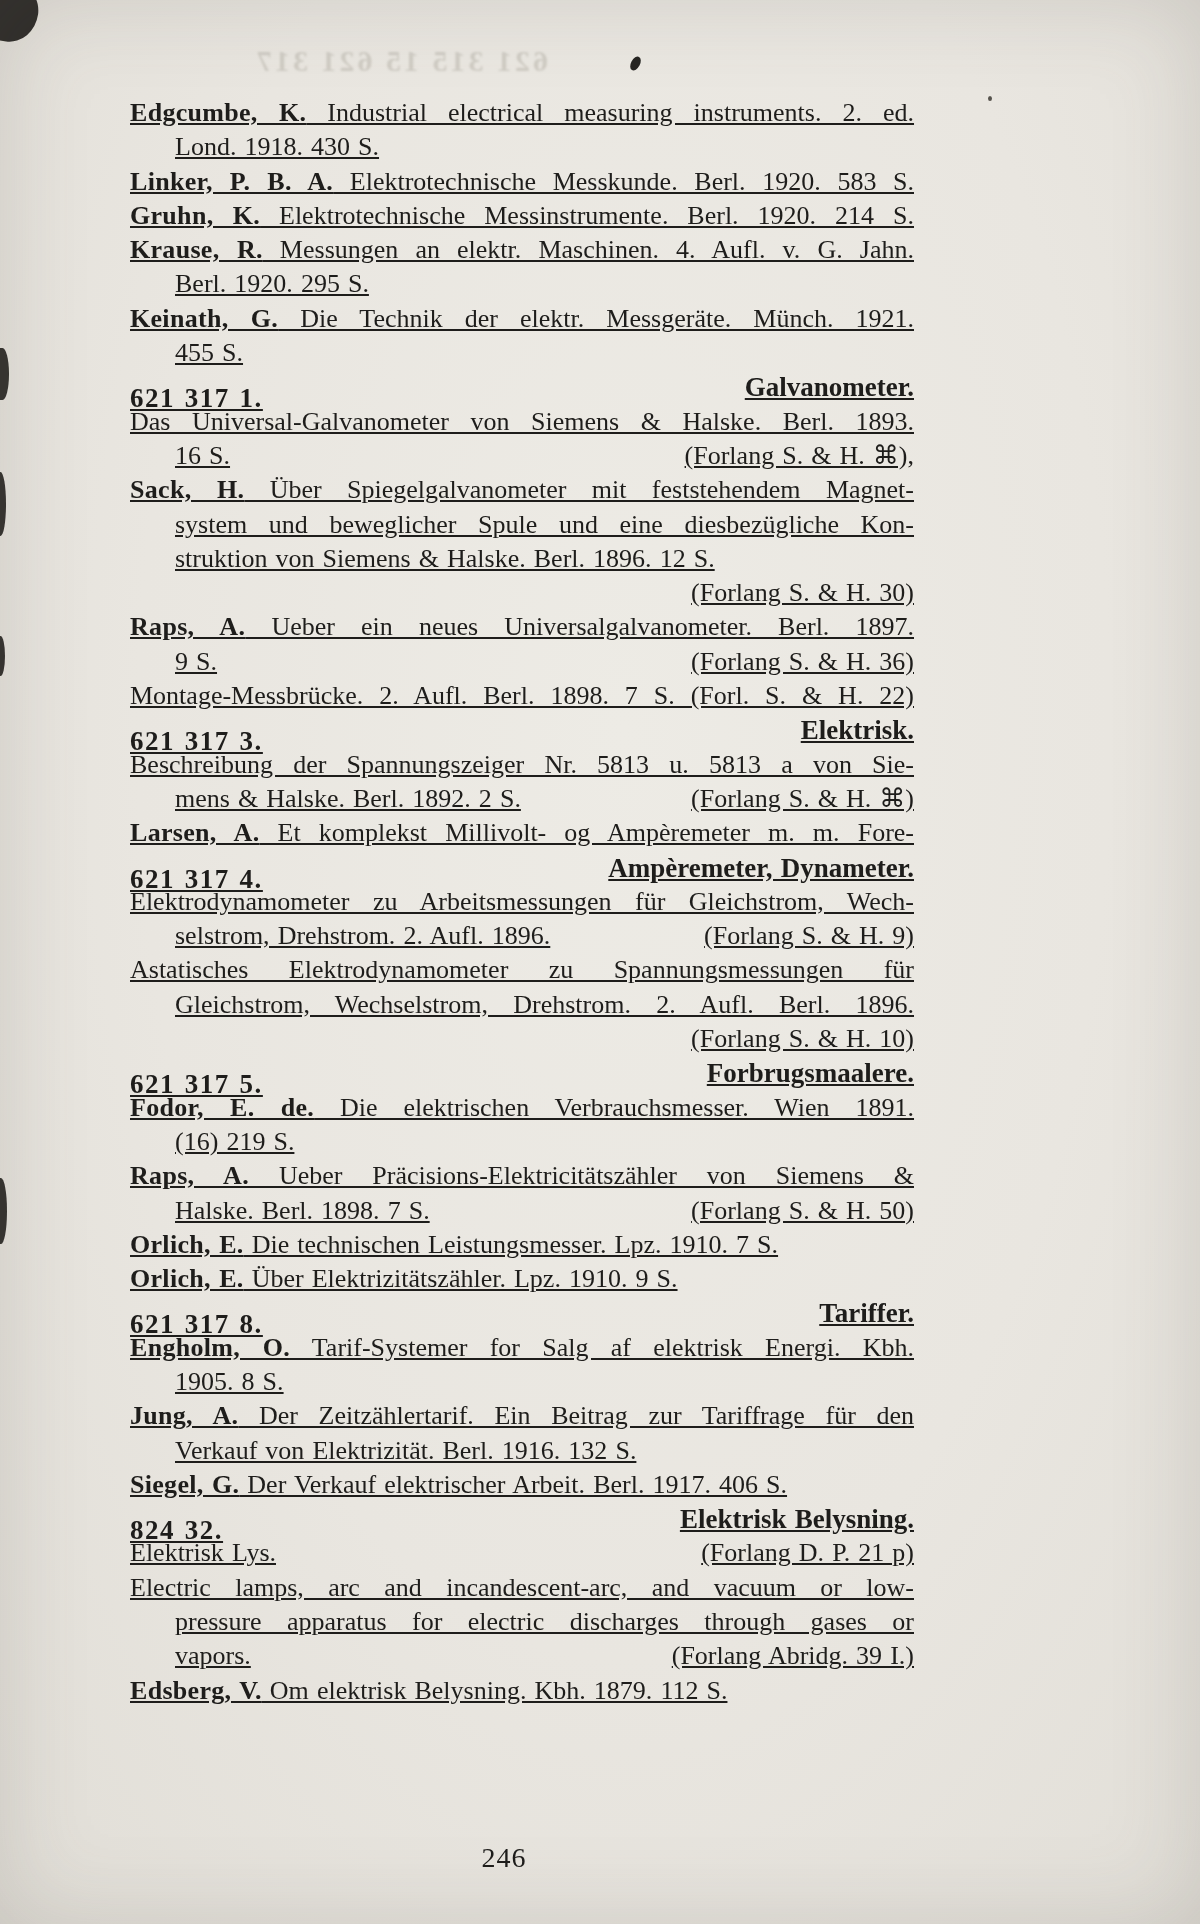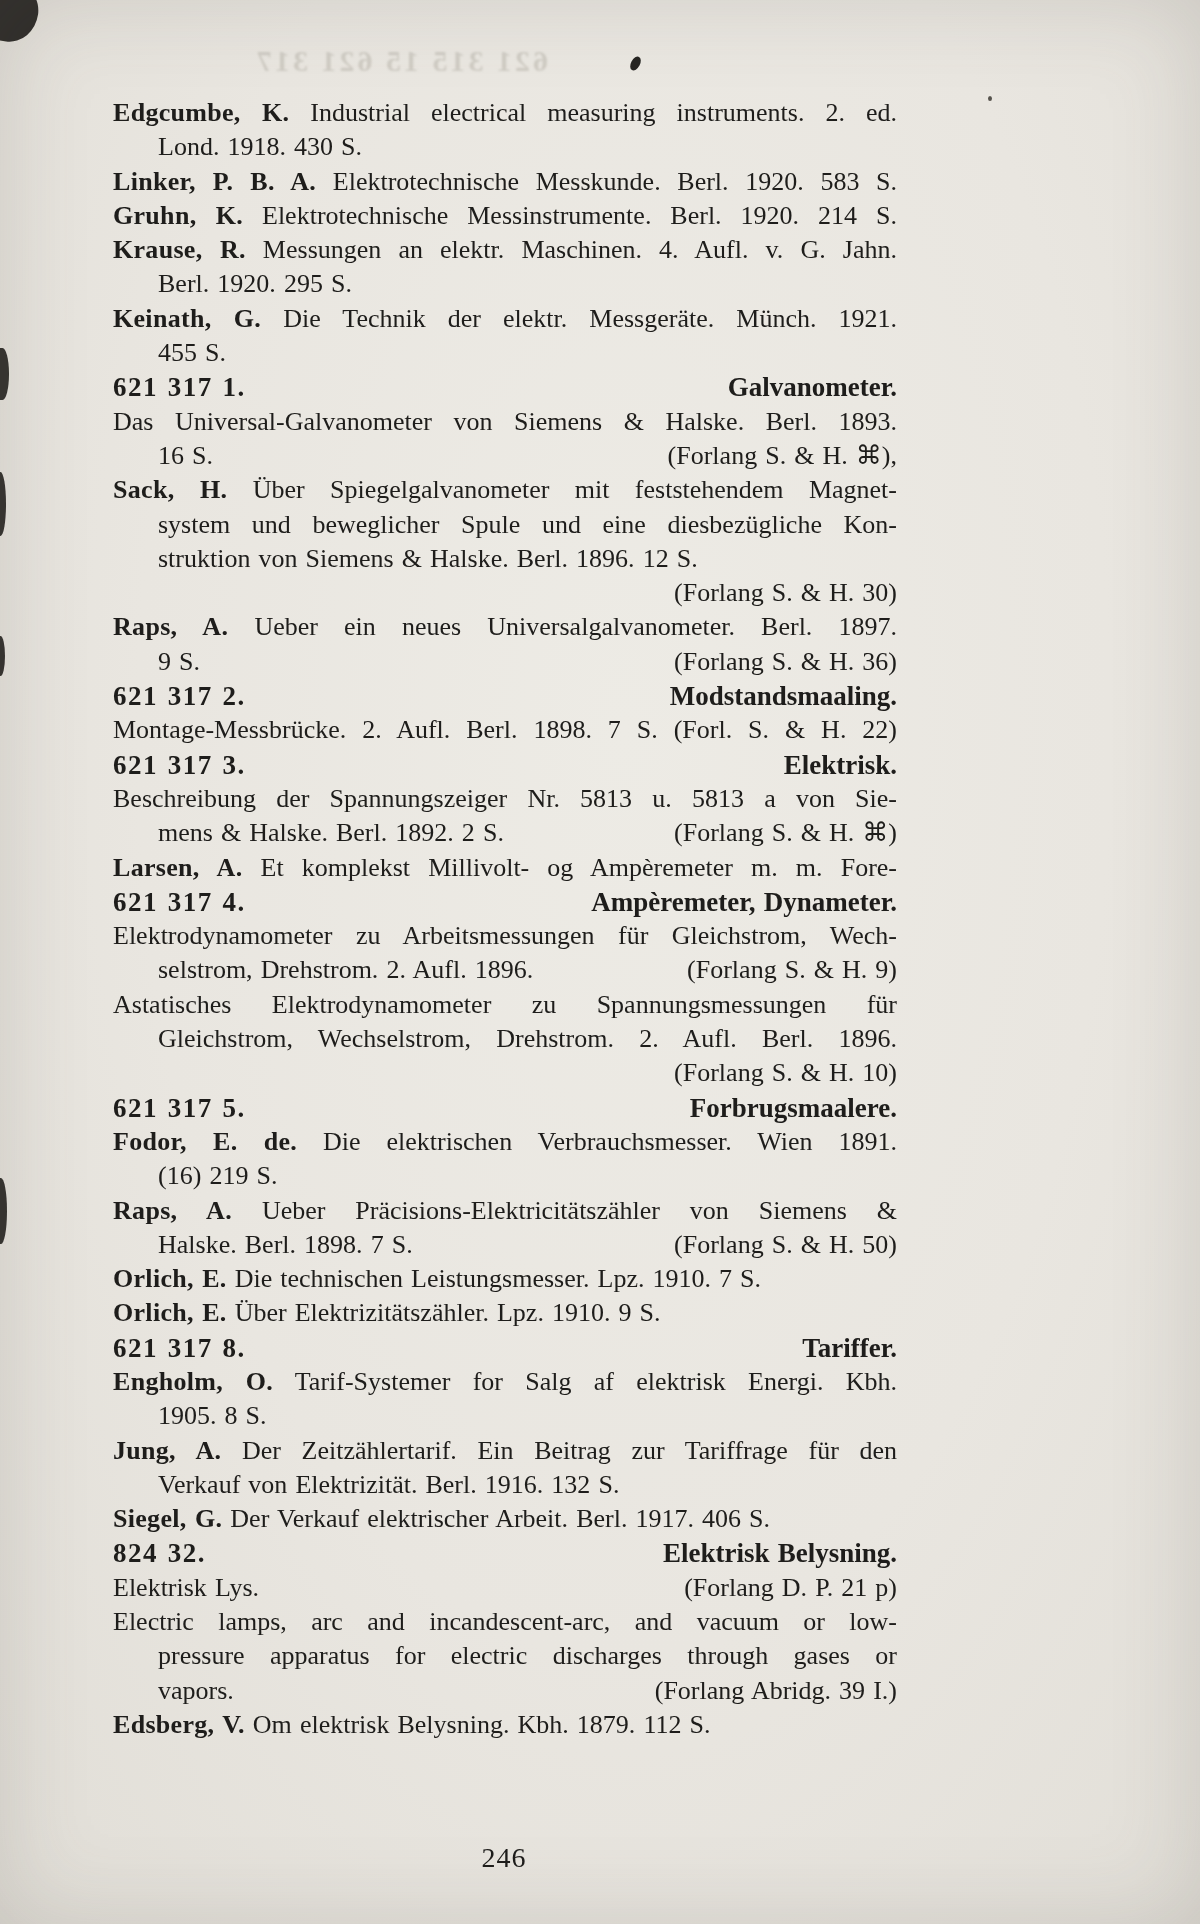--- a/index.html
+++ b/index.html
@@ -23,33 +23,34 @@
   .ghost {
     position: absolute; left: 88px; top: 44px; width: 460px;
     font-size: 30px; font-weight: bold; letter-spacing: 3px;
     color: #b6b2a8; opacity: 0.5;
     transform: scaleX(-1);
     filter: blur(1.2px);
   }
 
   
   .bib {
-    position: absolute; left: 113px; top: 96px; width: 784px;
+    position: absolute; left: 130px; top: 96px; width: 784px;
     font-size: 26px; line-height: 34.3px;
     word-spacing: 0.06em;
+    text-decoration: underline;
   }
   .line { height: 34.3px; overflow: visible; }
   .line.justify { text-align: justify; text-align-last: justify; }
   .line.cont { padding-left: 45px; box-sizing: border-box; }
   .line.right-only { text-align: right; }
   .line.heading {
     display: flex; justify-content: space-between;
     font-weight: 700; font-size: 27px;
   }
-  .line.heading .num { letter-spacing: 1.5px; }
+  .line.heading .num { letter-spacing: 1.5px; margin-top: 11px; }
   .line.split { display: flex; justify-content: space-between; }
   .line.split .left.indent { padding-left: 45px; }
   .line b { font-weight: 700; letter-spacing: 0.3px; }
 
   .pagenum {
     position: absolute; top: 1842px; left: 0; width: 1008px;
     text-align: center; font-size: 28px; letter-spacing: 1px;
   }
 
   
@@ -95,24 +96,20 @@
       <span class="shelf">(Forlang S. &amp; H. ⌘),</span>
     </div>
     <div class="line justify"><b>Sack, H.</b> Über Spiegelgalvanometer mit feststehendem Magnet-</div>
     <div class="line cont justify">system und beweglicher Spule und eine diesbezügliche Kon-</div>
     <div class="line cont">struktion von Siemens &amp; Halske. Berl. 1896. 12 S.</div>
     <div class="line right-only">(Forlang S. &amp; H. 30)</div>
     <div class="line justify"><b>Raps, A.</b> Ueber ein neues Universalgalvanometer. Berl. 1897.</div>
     <div class="line split">
       <span class="left indent">9 S.</span>
       <span class="shelf">(Forlang S. &amp; H. 36)</span>
-    </div>
-    <div class="line heading">
-      <span class="num">621 317 2.</span>
-      <span class="title">Modstandsmaaling.</span>
     </div>
     <div class="line justify">Montage-Messbrücke. 2. Aufl. Berl. 1898. 7 S. (Forl. S. &amp; H. 22)</div>
     <div class="line heading">
       <span class="num">621 317 3.</span>
       <span class="title">Elektrisk.</span>
     </div>
     <div class="line justify">Beschreibung der Spannungszeiger Nr. 5813 u. 5813 a von Sie-</div>
     <div class="line split">
       <span class="left indent">mens &amp; Halske. Berl. 1892. 2 S.</span>
       <span class="shelf">(Forlang S. &amp; H. ⌘)</span>

